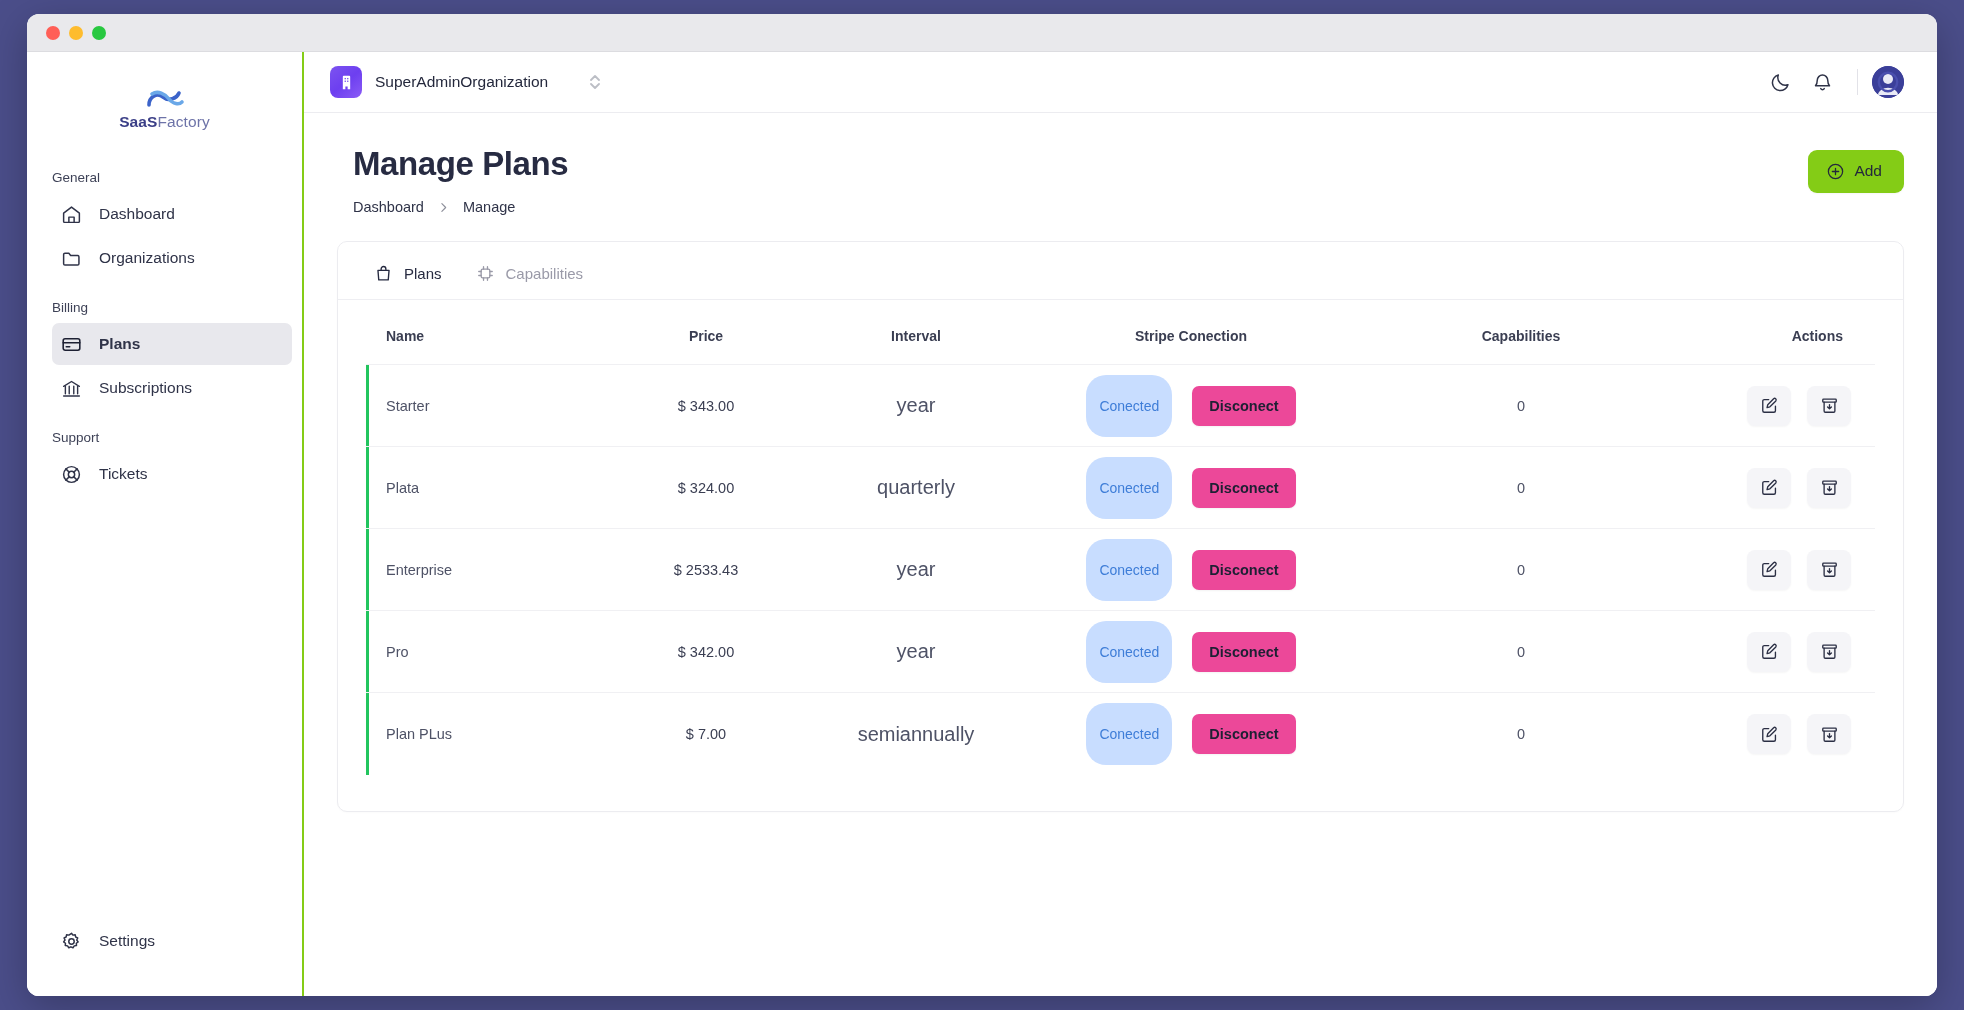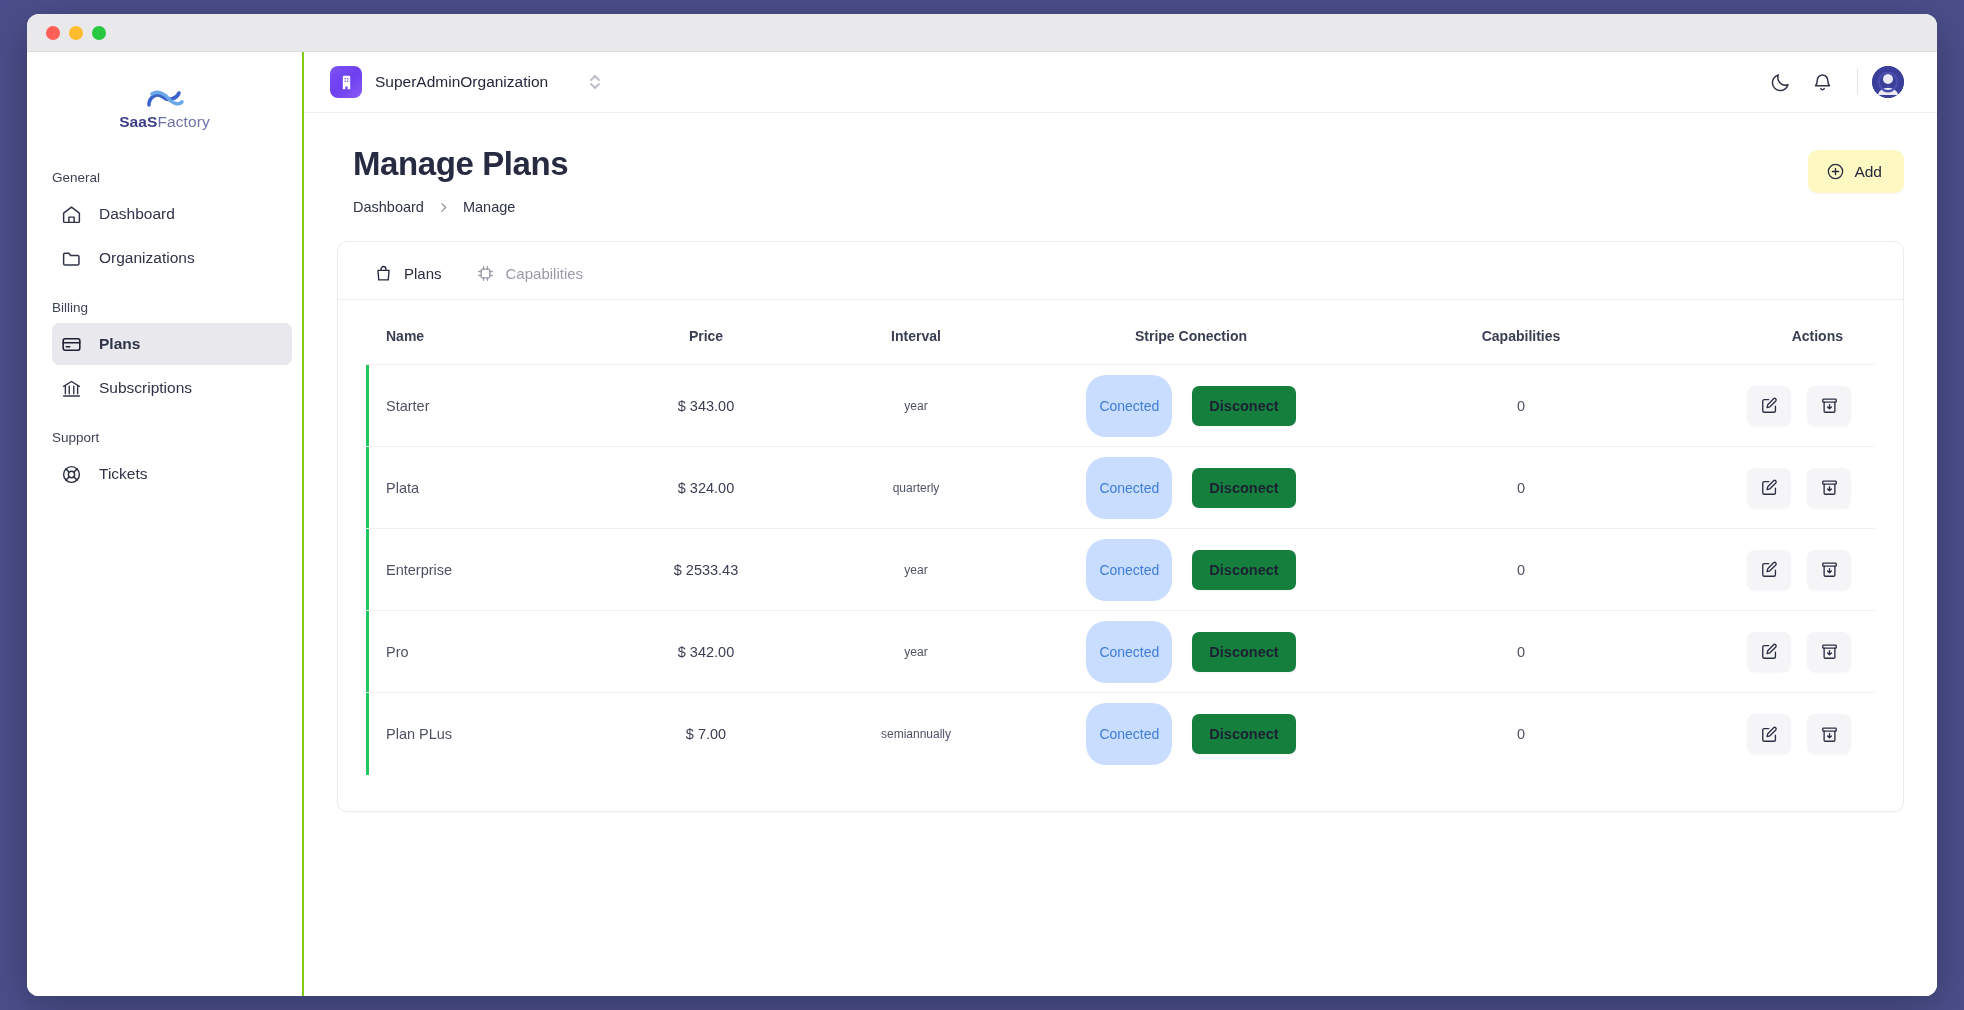--- a/index.html
+++ b/index.html
@@ -183,23 +183,22 @@
     font-size: 14.5px;
     color: #2f3348;
   }
   .breadcrumb .crumb { cursor: pointer; }
   .breadcrumb .sep { opacity: .55; display:flex; align-items:center;}
 
   .add-btn {
     margin-left: auto;
     margin-top: 4px;
     display: flex;
-    align-items: center;
     gap: 9px;
-    background: #fef9c3;
+    background: #84cc16;
     border: none;
     border-radius: 9px;
     padding: 12px 22px 12px 18px;
     font-size: 15.5px;
     color: #24283c;
     cursor: pointer;
     font-family: "Liberation Sans", sans-serif;
     box-shadow: 0 1px 2px rgba(0,0,0,0.04);
   }
 
@@ -265,40 +264,40 @@
   }
   .green-bar {
     position: absolute;
     left: 0px; top: 0; bottom: 0;
     width: 3px;
     background: #22c55e;
   }
   tbody tr:first-child .green-bar { top: 0; }
 
   .cell-price { font-size: 14.5px; color: #3a3e52; }
-  .cell-interval { font-size: 12px; color: #4e5266; }
+  .cell-interval { font-size: 20px; color: #4e5266; }
   .cell-cap { font-size: 14.5px; color: #4e5266; }
 
   .stripe-cell { }
   .stripe-inner {
     display: flex;
     align-items: center;
     justify-content: center;
     gap: 0px;
   }
   .badge {
     background: #c8ddff;
     color: #3e7dd8;
     font-size: 14px;
     padding: 23px 13px;
     border-radius: 20px;
     white-space: nowrap;
   }
   .disconnect-btn {
-    background: #15803d;
+    background: #ec4899;
     border: none;
     border-radius: 7px;
     padding: 12px 17px;
     font-size: 14.5px;
     font-weight: 700;
     color: #1d2033;
     cursor: pointer;
     margin-left: 20px;
     font-family: "Liberation Sans", sans-serif;
     box-shadow: 0 1px 2px rgba(0,0,0,0.05);
@@ -399,20 +398,31 @@
             <svg width="21" height="21" viewBox="0 0 24 24" fill="none" stroke="#2f3348" stroke-width="1.7" stroke-linecap="round" stroke-linejoin="round">
               <circle cx="12" cy="12" r="9"></circle>
               <circle cx="12" cy="12" r="3.6"></circle>
               <path d="M5.6 5.6 L9.4 9.4 M18.4 5.6 L14.6 9.4 M5.6 18.4 L9.4 14.6 M18.4 18.4 L14.6 14.6"></path>
             </svg>
           </span>
           <span>Tickets</span>
         </div>
       </nav>
 
+      <div class="sidebar-footer">
+        <div class="nav-item">
+          <span class="ico">
+            <svg width="21" height="21" viewBox="0 0 24 24" fill="none" stroke="#2f3348" stroke-width="1.7" stroke-linecap="round" stroke-linejoin="round">
+              <circle cx="12" cy="12" r="3.1"></circle>
+              <path d="M12 2.6 l1.6 2.1 2.6-.5 .5 2.6 2.4 1.1 -1.1 2.4 1.6 2.1 -2.1 1.6 .2 2.6 -2.6 .4 -1.4 2.2 -2.4 -1.1 -2.4 1.1 -1.4 -2.2 -2.6 -.4 .2 -2.6 -2.1 -1.6 1.6 -2.1 -1.1 -2.4 2.4 -1.1 .5 -2.6 2.6 .5 Z"></path>
+            </svg>
+          </span>
+          <span>Settings</span>
+        </div>
+      </div>
     </aside>
 
     <section class="main">
 
       <header class="topbar">
         <div class="org-switcher">
           <span class="org-badge">
             <svg width="17" height="17" viewBox="0 0 24 24" fill="#ffffff">
               <path d="M8 2.6 h8 a1.2 1.2 0 0 1 1.2 1.2 V21.4 H13.6 V17.6 h-3.2 v3.8 H6.8 V3.8 A1.2 1.2 0 0 1 8 2.6 Z"></path>
               <rect x="9.3" y="5.6" width="1.9" height="1.9" fill="#7c53f0"></rect>

